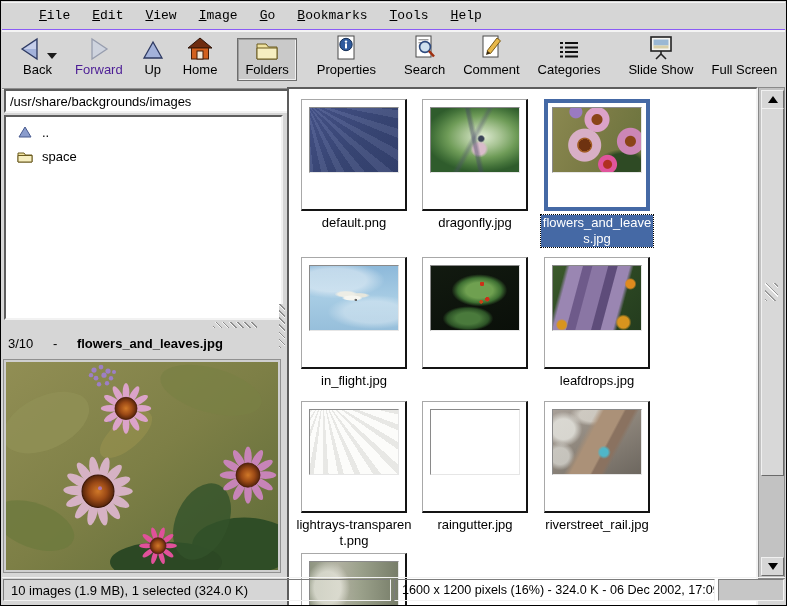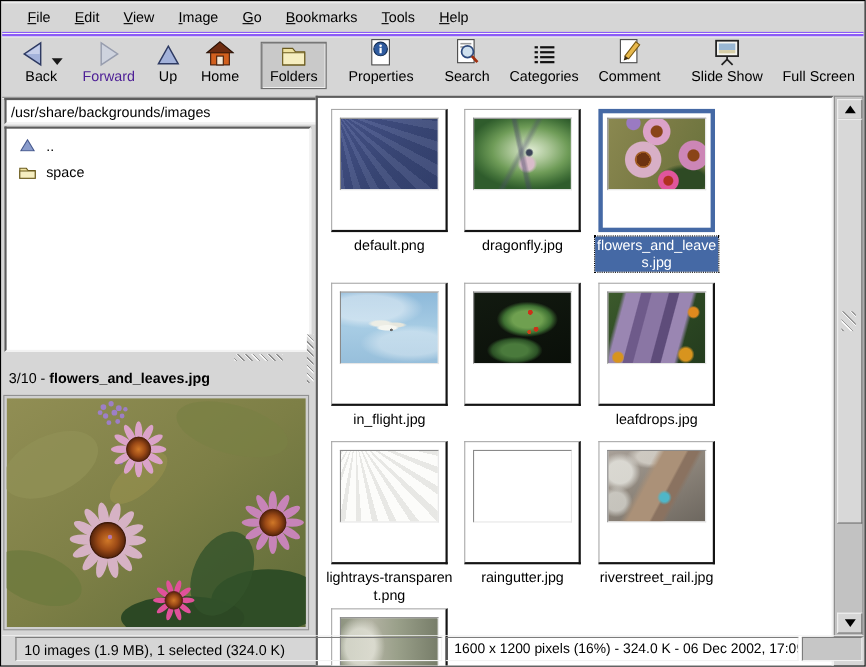--- a/index.html
+++ b/index.html
@@ -4,22 +4,22 @@
 <style>
   html,body { margin:0; padding:0; background:#555; }
   .window {
     position:relative; width:787px; height:606px; box-sizing:border-box;
     border:1px solid #000; background:#d6d6d6; overflow:hidden;
     font-family:"Liberation Sans", sans-serif; font-size:13px; color:#000;
     -webkit-font-smoothing:antialiased;
   }
   
   .menubar { position:absolute; left:1px; top:1px; right:1px; height:27px;
-    display:flex; align-items:center; padding-left:12px;
-    border-bottom:4px solid #8b5cf6; box-shadow:inset 0 1px 0 #f4f4f4, 0 1px 0 #f4f4f4; }
+    display:flex; align-items:center; padding-left:26px;
+    border-bottom:2px solid #8b5cf6; box-shadow:inset 0 1px 0 #f4f4f4, 0 1px 0 #f4f4f4;font-family:Liberation Mono, monospace; }
   .menu-item { padding:3px 11px; white-space:nowrap; cursor:default; }
   .mn { text-decoration:underline; }
   
   .toolbar { position:absolute; left:1px; top:29px; right:1px; height:55px;
     display:flex; align-items:stretch; padding:2px 2px 1px 2px;
     border-bottom:1px solid #8f8f8f; box-shadow:inset 0 1px 0 #f4f4f4, 0 1px 0 #f4f4f4; }
   .tb-handle { width:7px; margin:3px 4px 3px 1px;
     background:repeating-linear-gradient(45deg,#f6f6f6 0 1px,#8e8e8e 1px 2px,#d6d6d6 2px 5px); }
   .tb-btn { display:flex; flex-direction:column; align-items:center; justify-content:flex-end;
     padding:2px 7px 3px; margin:6px 1px; border:1px solid transparent; cursor:default; }
@@ -36,21 +36,21 @@
     border:2px solid; border-color:#5d5d5d #f2f2f2 #f2f2f2 #5d5d5d; background:#fff;
     font-family:"Liberation Sans",sans-serif; font-size:13px; padding:1px 4px; outline:none; }
   .folder-list { position:absolute; left:3px; top:114px; width:279px; height:205px; box-sizing:border-box;
     border:2px solid; border-color:#5d5d5d #f2f2f2 #f2f2f2 #5d5d5d; background:#fff; padding:3px 2px; }
   .folder-row { display:flex; align-items:center; gap:8px; height:24px; padding-left:8px; }
   .h-grip { position:absolute; left:212px; top:321px; width:44px; height:6px;
     background:repeating-linear-gradient(45deg,#f6f6f6 0 1px,#8e8e8e 1px 2px,#d6d6d6 2px 5px); }
   .v-grip { position:absolute; left:278px; top:303px; width:6px; height:44px;
     background:repeating-linear-gradient(45deg,#f6f6f6 0 1px,#8e8e8e 1px 2px,#d6d6d6 2px 5px); }
   .browser-status { position:absolute; left:7px; top:330px; width:270px; height:24px;
-    display:flex; align-items:center; white-space:pre; }
+    display:flex; align-items:center; white-space:pre;gap:16px; }
   .browser-status b { font-weight:bold; }
   .preview { position:absolute; left:2px; top:358px; width:278px; height:214px; box-sizing:border-box;
     border:1px solid #919191; background:#cfcfcf; padding:2px; }
   .preview svg { display:block; width:272px; height:208px; }
   
   .grid { position:absolute; left:286px; top:86px; width:471px; height:560px; box-sizing:border-box;
     border:2px solid; border-color:#5d5d5d #f2f2f2 #f2f2f2 #5d5d5d; background:#fff; overflow:hidden; }
   .thumb { position:absolute; width:106px; }
   .frame { position:relative; width:106px; height:112px; box-sizing:border-box; background:#fff;
     border:1px solid #a8a8a8; border-right:2px solid #141414; border-bottom:2px solid #141414; }
@@ -131,21 +131,21 @@
     border:1px solid; border-color:#f0f0f0 #6a6a6a #6a6a6a #f0f0f0;
     display:flex; align-items:center; justify-content:center; }
   .sb-up { top:2px; } .sb-down { bottom:2px; }
   .arr-up { width:0; height:0; border-left:5px solid transparent; border-right:5px solid transparent; border-bottom:7px solid #000; }
   .arr-dn { width:0; height:0; border-left:5px solid transparent; border-right:5px solid transparent; border-top:7px solid #000; }
   .sb-thumb { position:absolute; left:2px; top:20px; width:21px; height:366px; background:#d8d8d8;
     border:1px solid; border-color:#f0f0f0 #6a6a6a #6a6a6a #f0f0f0; }
   .sb-thumb::after { content:""; position:absolute; left:3px; top:50%; margin-top:-9px; width:13px; height:18px;
     background:repeating-linear-gradient(45deg,#fafafa 0 1px,#9a9a9a 1px 2px,transparent 2px 6px); }
   
-  .statusbar { position:absolute; left:1px; right:1px; bottom:1px; height:27px; padding:2px 1px 3px 12px;
+  .statusbar { position:absolute; left:1px; right:1px; bottom:1px; height:27px; padding:2px 1px 3px 1px;
     box-sizing:border-box; display:flex; gap:3px; box-shadow:inset 0 1px 0 #f2f2f2; }
   .seg { box-sizing:border-box; border:1px solid; border-color:#7c7c7c #f2f2f2 #f2f2f2 #7c7c7c;
     display:flex; align-items:center; padding:0 7px; white-space:nowrap; overflow:hidden; }
   .seg-left { width:388px; }
   .seg-right { width:321px; font-size:12.6px; }
   .seg-fill { flex:1; background:#c6c6c6; padding:0; }
   
   .ficon { display:inline-flex; width:18px; justify-content:center; }
 </style>
 </head>
@@ -240,49 +240,49 @@
       <span class="ticon">
         <svg width="26" height="28">
             <rect x="4" y="2" width="15" height="21" fill="#fff" stroke="#4a4a4a"></rect>
             <rect x="6.5" y="5" width="10" height="1.4" fill="#9a9a9a"></rect>
             <rect x="6.5" y="8" width="10" height="1.4" fill="#9a9a9a"></rect>
             <circle cx="13" cy="13" r="5.4" fill="#cfe0ee" stroke="#2e4a7e" stroke-width="1.6"></circle>
             <line x1="17" y1="17" x2="22" y2="22.5" stroke="#a03010" stroke-width="2.6"></line>
           </svg>
       </span>
       <span class="tlabeltxt">Search</span>
+    </div>
+
+    <div class="tb-btn">
+      <span class="ticon">
+        <svg width="26" height="28">
+            <rect x="5" y="2" width="15" height="21" fill="#fff" stroke="#4a4a4a"></rect>
+            <polygon points="9,17 19,4 22.5,6.8 12.5,19.5" fill="#e8b84a" stroke="#7a5a14"></polygon>
+            <polygon points="9,17 12.5,19.5 8,21" fill="#3a2a10"></polygon>
+          </svg>
+      </span>
+      <span class="tlabeltxt">Comment</span>
     </div>
 
     <div class="tb-btn">
       <span class="ticon">
         <svg width="26" height="24">
             <g fill="#111">
               <rect x="4" y="4" width="3" height="2"></rect>
               <rect x="9" y="4" width="13" height="2"></rect>
               <rect x="4" y="8.5" width="3" height="2"></rect>
               <rect x="9" y="8.5" width="13" height="2"></rect>
               <rect x="4" y="13" width="3" height="2"></rect>
               <rect x="9" y="13" width="13" height="2"></rect>
               <rect x="4" y="17.5" width="3" height="2"></rect>
               <rect x="9" y="17.5" width="13" height="2"></rect>
             </g>
           </svg>
       </span>
       <span class="tlabeltxt">Categories</span>
-    </div>
-
-    <div class="tb-btn">
-      <span class="ticon">
-        <svg width="26" height="28">
-            <rect x="5" y="2" width="15" height="21" fill="#fff" stroke="#4a4a4a"></rect>
-            <polygon points="9,17 19,4 22.5,6.8 12.5,19.5" fill="#e8b84a" stroke="#7a5a14"></polygon>
-            <polygon points="9,17 12.5,19.5 8,21" fill="#3a2a10"></polygon>
-          </svg>
-      </span>
-      <span class="tlabeltxt">Comment</span>
     </div>
 
     <div class="tb-sep"></div>
 
     <div class="tb-btn">
       <span class="ticon">
         <svg width="28" height="28">
             <rect x="4" y="3" width="20" height="14" fill="#f4f4f0" stroke="#222" stroke-width="1.6"></rect>
             <rect x="6.5" y="5.5" width="15" height="6" fill="#9ab8d4"></rect>
             <rect x="6.5" y="11.5" width="15" height="3" fill="#d8cfa8"></rect>

